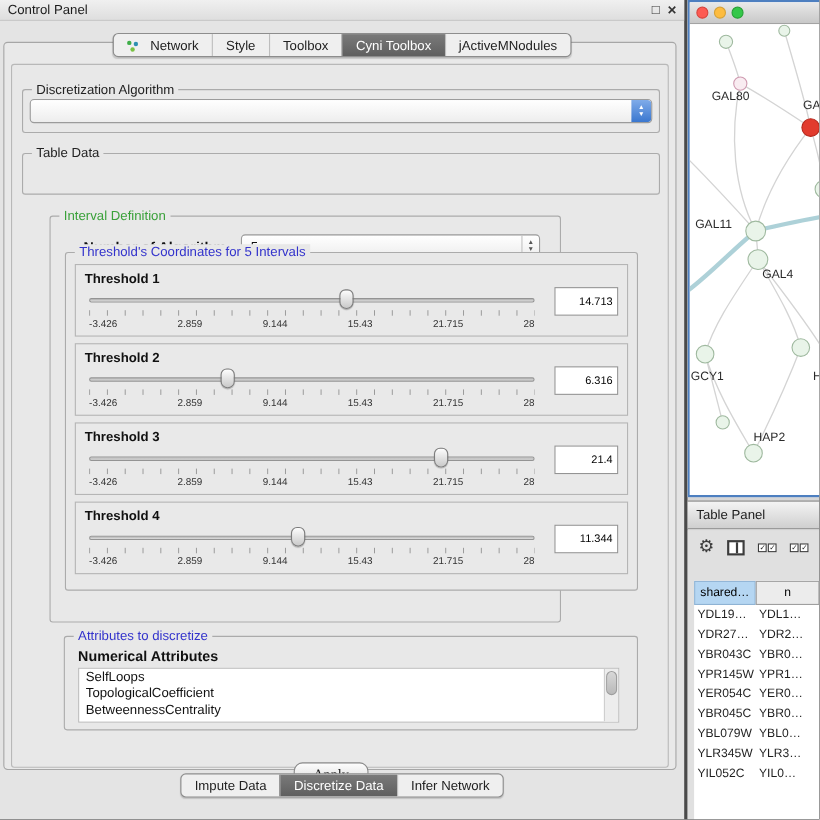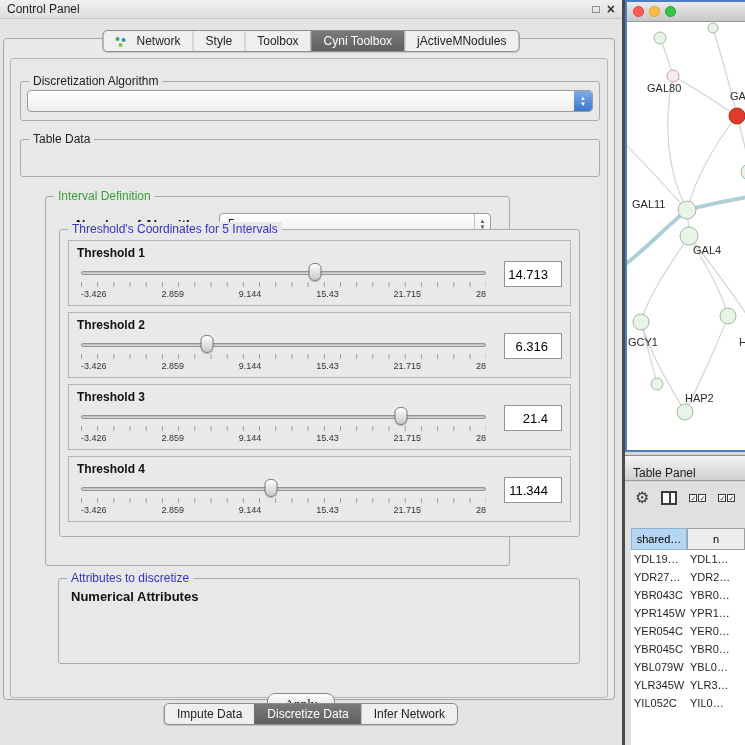--- a/index.html
+++ b/index.html
@@ -63,21 +63,21 @@
 .track{position:absolute;left:0;right:0;top:6px;height:4px;background:linear-gradient(#b7b7b7,#dedede);
   border:1px solid #949494;border-radius:2px}
 .knob{position:absolute;top:-2px;width:13px;height:18px;transform:translateX(-50%);
   background:linear-gradient(#fdfdfd,#c9c9c9);border:1px solid #7c7c7c;border-radius:6px 6px 7px 7px;
   box-shadow:0 1px 1px rgba(0,0,0,.25)}
 .ticks{position:absolute;left:0;right:0;top:17px;height:5px;
   background-image:linear-gradient(to right,#9a9a9a 1px,transparent 1px);
   background-size:calc(100%/25) 100%;background-repeat:repeat-x}
 .scale{position:absolute;left:0;right:0;top:24px;display:flex;justify-content:space-between;font-size:9px;color:#333}
 .thr-value{position:absolute;right:8px;top:20px;width:58px;height:26px;border:1px solid #949494;background:#fff;
-  font-family:"Liberation Sans",sans-serif;font-size:13px;color:#000;text-align:right;padding-right:13px}
+  font-family:"Liberation Sans",sans-serif;font-size:10px;color:#000;text-align:right;padding-right:4px}
 
 
 .attr-title{position:absolute;left:12px;top:10px;font-size:13px;font-weight:bold;color:#111}
 .attr-list{position:absolute;left:12px;top:28px;width:492px;height:50px;background:#fff;border:1px solid #bdbdbd;overflow:hidden}
 .attr-item{font-size:12px;color:#111;line-height:15px;padding-left:6px;white-space:nowrap}
 .attr-scroll{position:absolute;right:0;top:0;bottom:0;width:13px;background:#ededed;border-left:1px solid #cfcfcf}
 .attr-thumb{position:absolute;left:1px;right:1px;top:2px;height:22px;background:linear-gradient(#d8d8d8,#b9b9b9);
   border:1px solid #9e9e9e;border-radius:5px}
 
 
@@ -91,21 +91,21 @@
   display:flex;align-items:center;gap:5px;padding-left:6px}
 .light{width:11px;height:11px;border-radius:50%;display:inline-block}
 .light.red{background:#fd5b53;border:1px solid #d8453e}
 .light.yellow{background:#fdbc40;border:1px solid #d6a137}
 .light.green{background:#34c749;border:1px solid #26a136}
 .net-canvas{position:relative;width:100%;height:428px;background:#fff}
 .net-canvas svg{position:absolute;left:0;top:0}
 .nlabel{position:absolute;font-size:11px;color:#2a2a2a;white-space:nowrap}
 
 #tp-bar{position:absolute;left:0;top:455px;width:120px;height:26px;background:linear-gradient(#f4f4f4,#cfcfcf);
-  border-top:1px solid #8b8b8b;border-bottom:1px solid #9a9a9a;display:flex;align-items:flex-end;padding-left:8px;
+  border-top:1px solid #8b8b8b;border-bottom:1px solid #9a9a9a;display:flex;align-items:center;padding-left:8px;
   font-size:12px;color:#1d1d1d}
 #tp-area{position:absolute;left:0;top:482px;width:120px;bottom:0;background:#e0e0e0}
 .tp-toolbar{position:absolute;left:10px;top:8px;display:flex;align-items:center;gap:12px}
 .gear{font-size:16px;color:#3c3c3c;line-height:16px}
 .colicon{width:16px;height:14px;border:2px solid #3c3c3c;position:relative;display:inline-block;background:#fff}
 .colicon::before{content:"";position:absolute;left:50%;top:0;bottom:0;width:2px;background:#3c3c3c}
 .chkicon{display:flex;gap:1px}
 .chkicon i{width:8px;height:8px;border:1px solid #3c3c3c;font-style:normal;font-size:7px;line-height:7px;color:#2a2a2a;
   display:inline-block;text-align:center;background:#fff}
 .tp-table{position:absolute;left:6px;top:46px;right:0;bottom:0;background:#fff;overflow:hidden}
@@ -258,20 +258,28 @@
             <input class="thr-value" readonly="" value="11.344" style="">
           </div>
 
         </div>
       </div>
     </div>
 
     <div class="group" style="left:58px;top:578px;width:522px;height:86px">
       <span class="group-label blue">Attributes to discretize</span>
       <div class="attr-title">Numerical Attributes</div>
+      <div class="attr-list">
+        <div class="attr-item">SelfLoops</div>
+        <div class="attr-item">TopologicalCoefficient</div>
+        <div class="attr-item">BetweennessCentrality</div>
+        <div class="attr-scroll">
+          <div class="attr-thumb"></div>
+        </div>
+      </div>
     </div>
 
     <button id="apply-btn">Apply</button>
 
     <div class="tabstrip" id="bottom-tabs">
       <div class="tab">
         <span>Impute Data</span>
       </div>
       <div class="tab sel">
         <span>Discretize Data</span>

